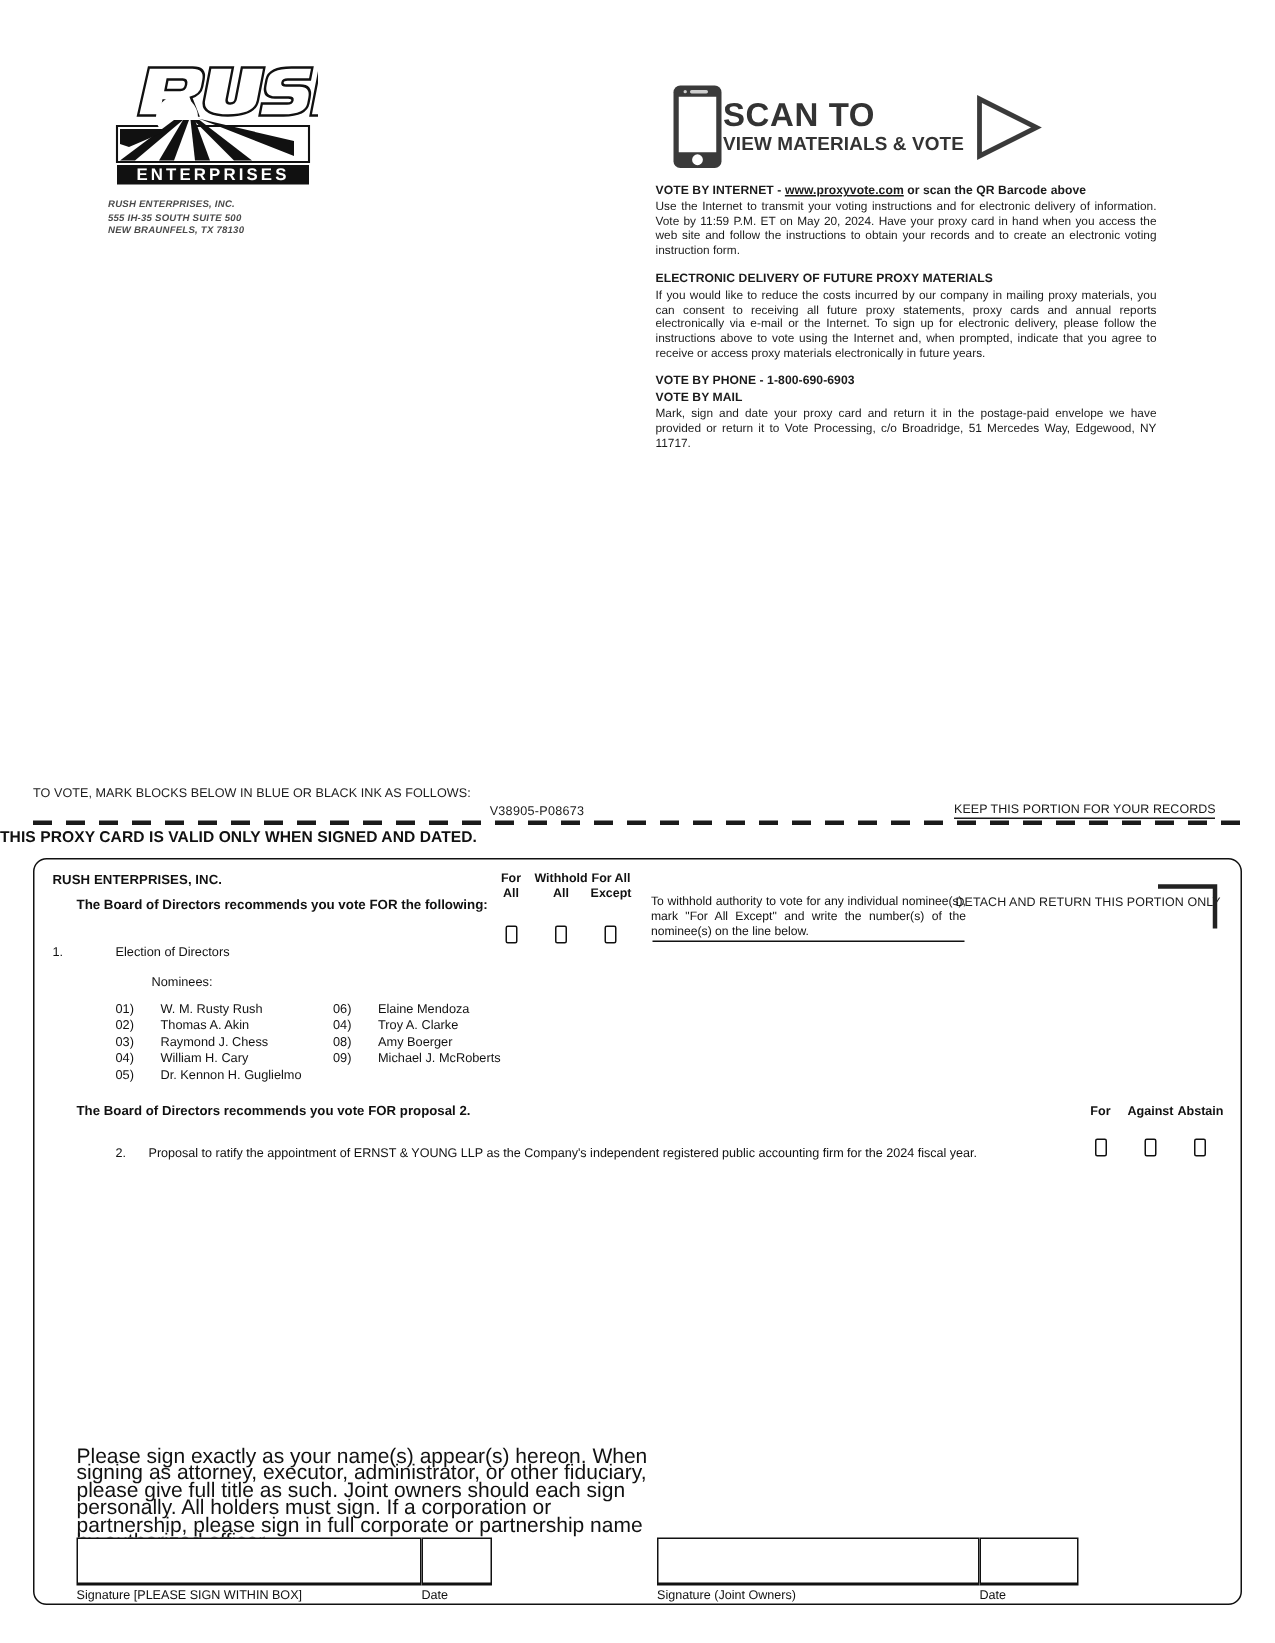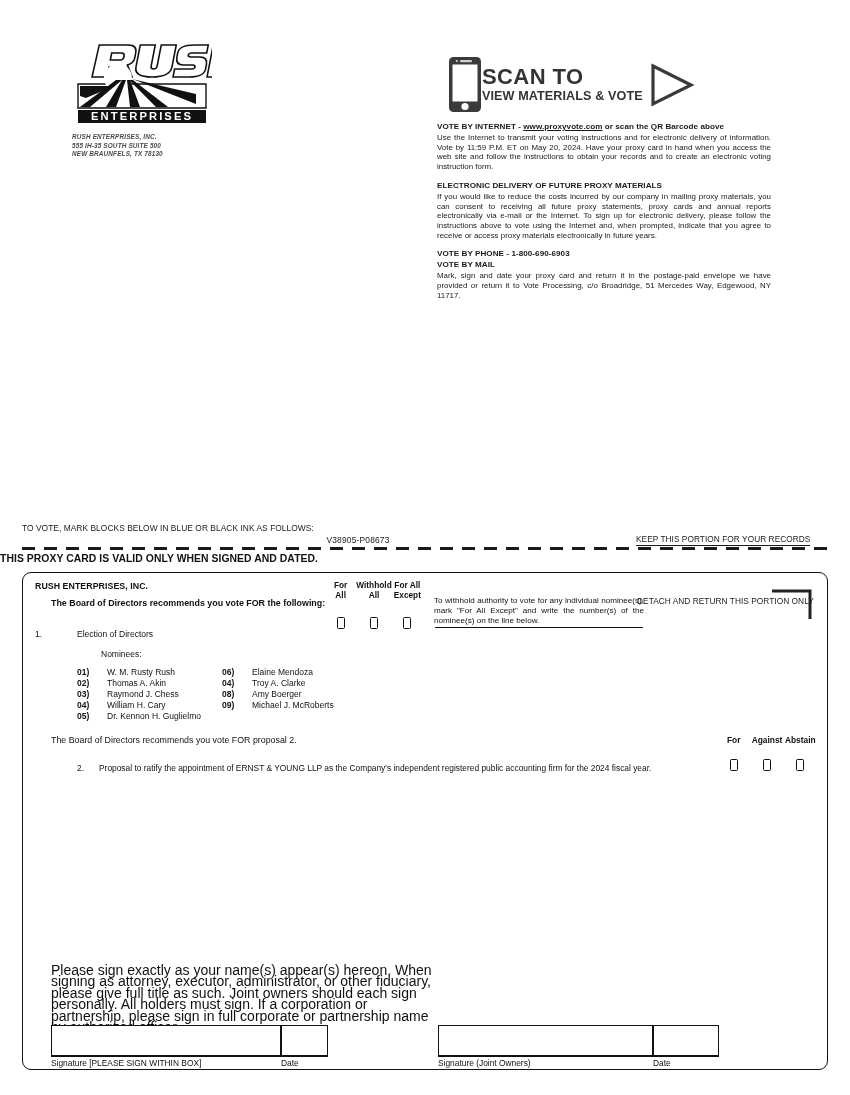--- a/index.html
+++ b/index.html
@@ -125,26 +125,26 @@
   .withhold-line{
     position:absolute;left:412px;top:54px;width:208px;height:0;
     border-top:1.6px solid #111;
   }
 
   .nominees-h{position:absolute;left:54px;top:76px;font-size:8.5px;font-weight:400;margin-left:24px;}
   .nom-col{position:absolute;font-size:8.5px;line-height:11.1px;}
   .nom-col.a{left:54px;top:94px;}
   .nom-col.b{left:199px;top:94px;}
   .nom-row{display:flex;}
-  .nom-idx{width:30px;font-weight:bold;}
+  .nom-idx{width:30px;}
   .nom-name{white-space:nowrap;}
 
   .rec2{
     position:absolute;left:28px;top:162px;
-    font-size:8.8px;font-weight:400;letter-spacing:.02px;
+    font-size:8.8px;font-weight:700;letter-spacing:.02px;
   }
   .col-heads2{position:absolute;left:694px;top:162px;width:100px;display:flex;}
   .col-heads2 div{flex:1;text-align:center;font-size:8.4px;font-weight:700;}
   .boxrow2{position:absolute;left:694px;top:186px;width:100px;display:flex;}
   .boxrow2 span{flex:1;display:flex;justify-content:center;}
 
   .item2-num{position:absolute;left:54px;top:190px;font-size:8.4px;}
   .item2-txt{position:absolute;left:76px;top:190px;width:600px;font-size:8.4px;line-height:11px;}
 
   .note{

